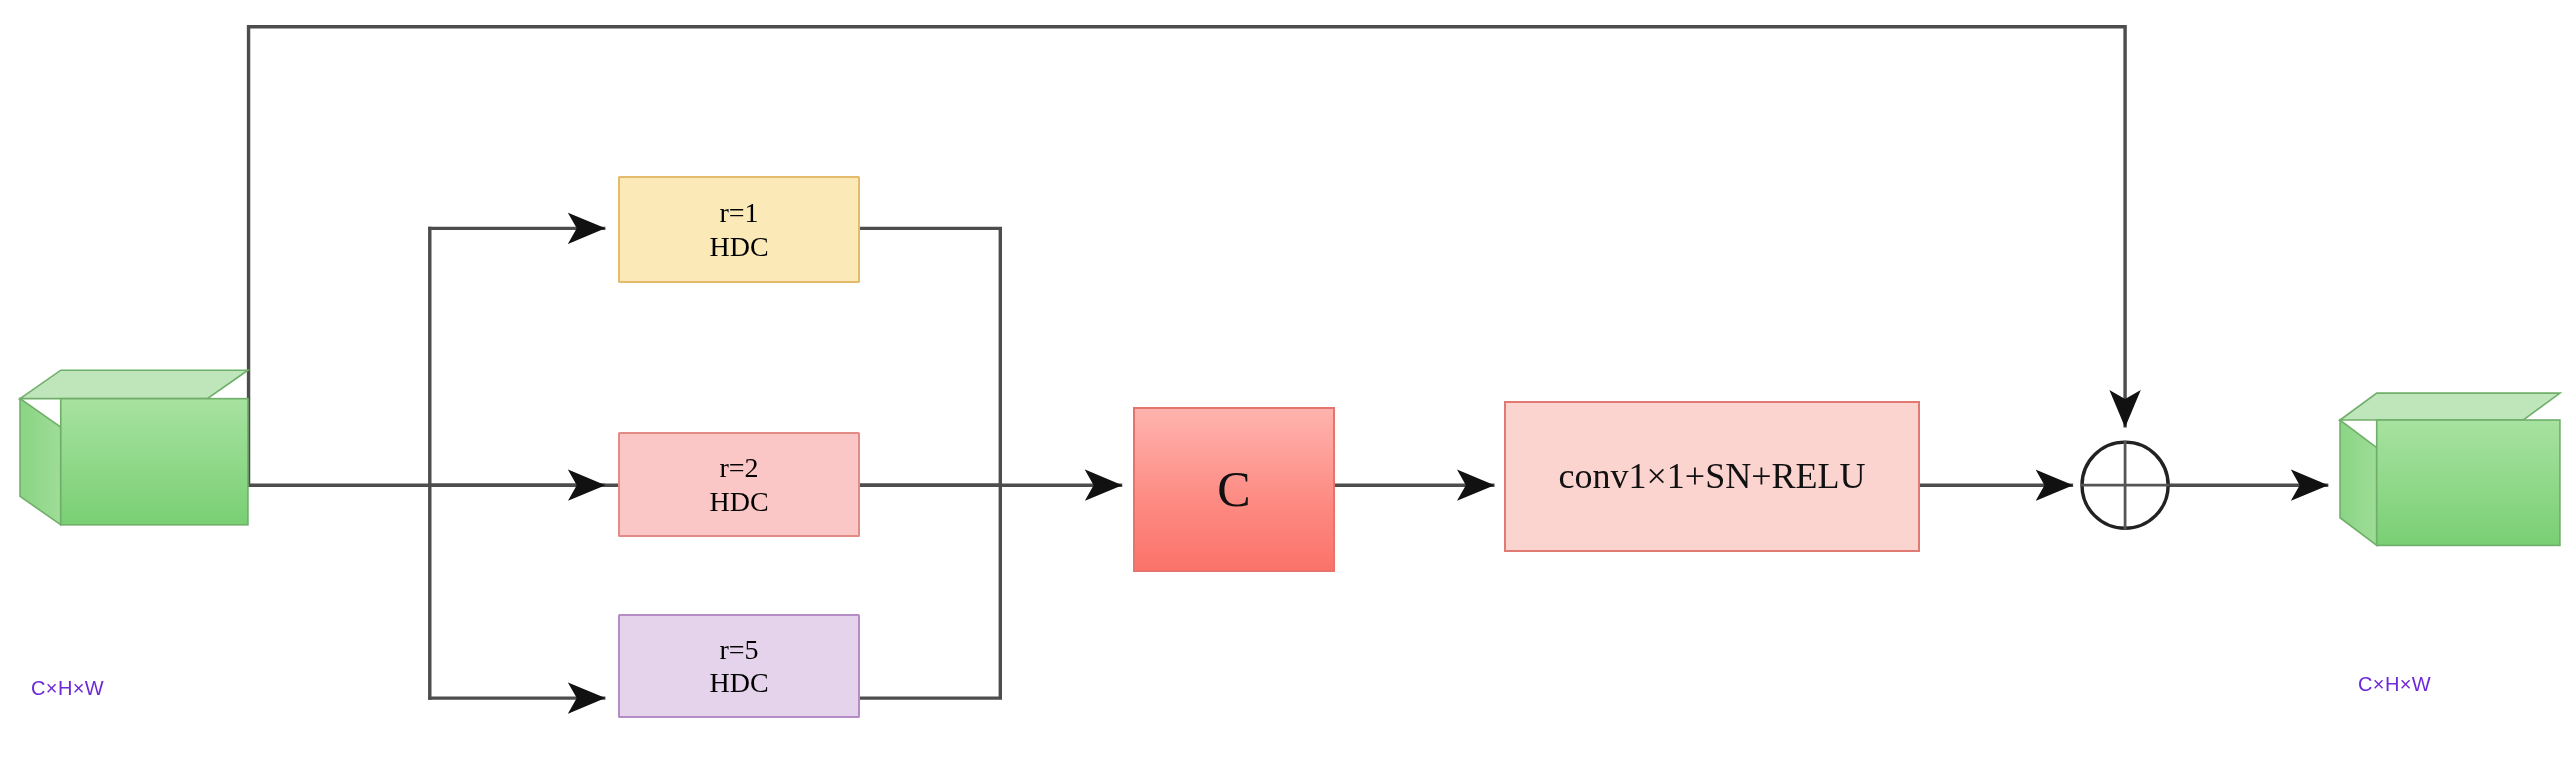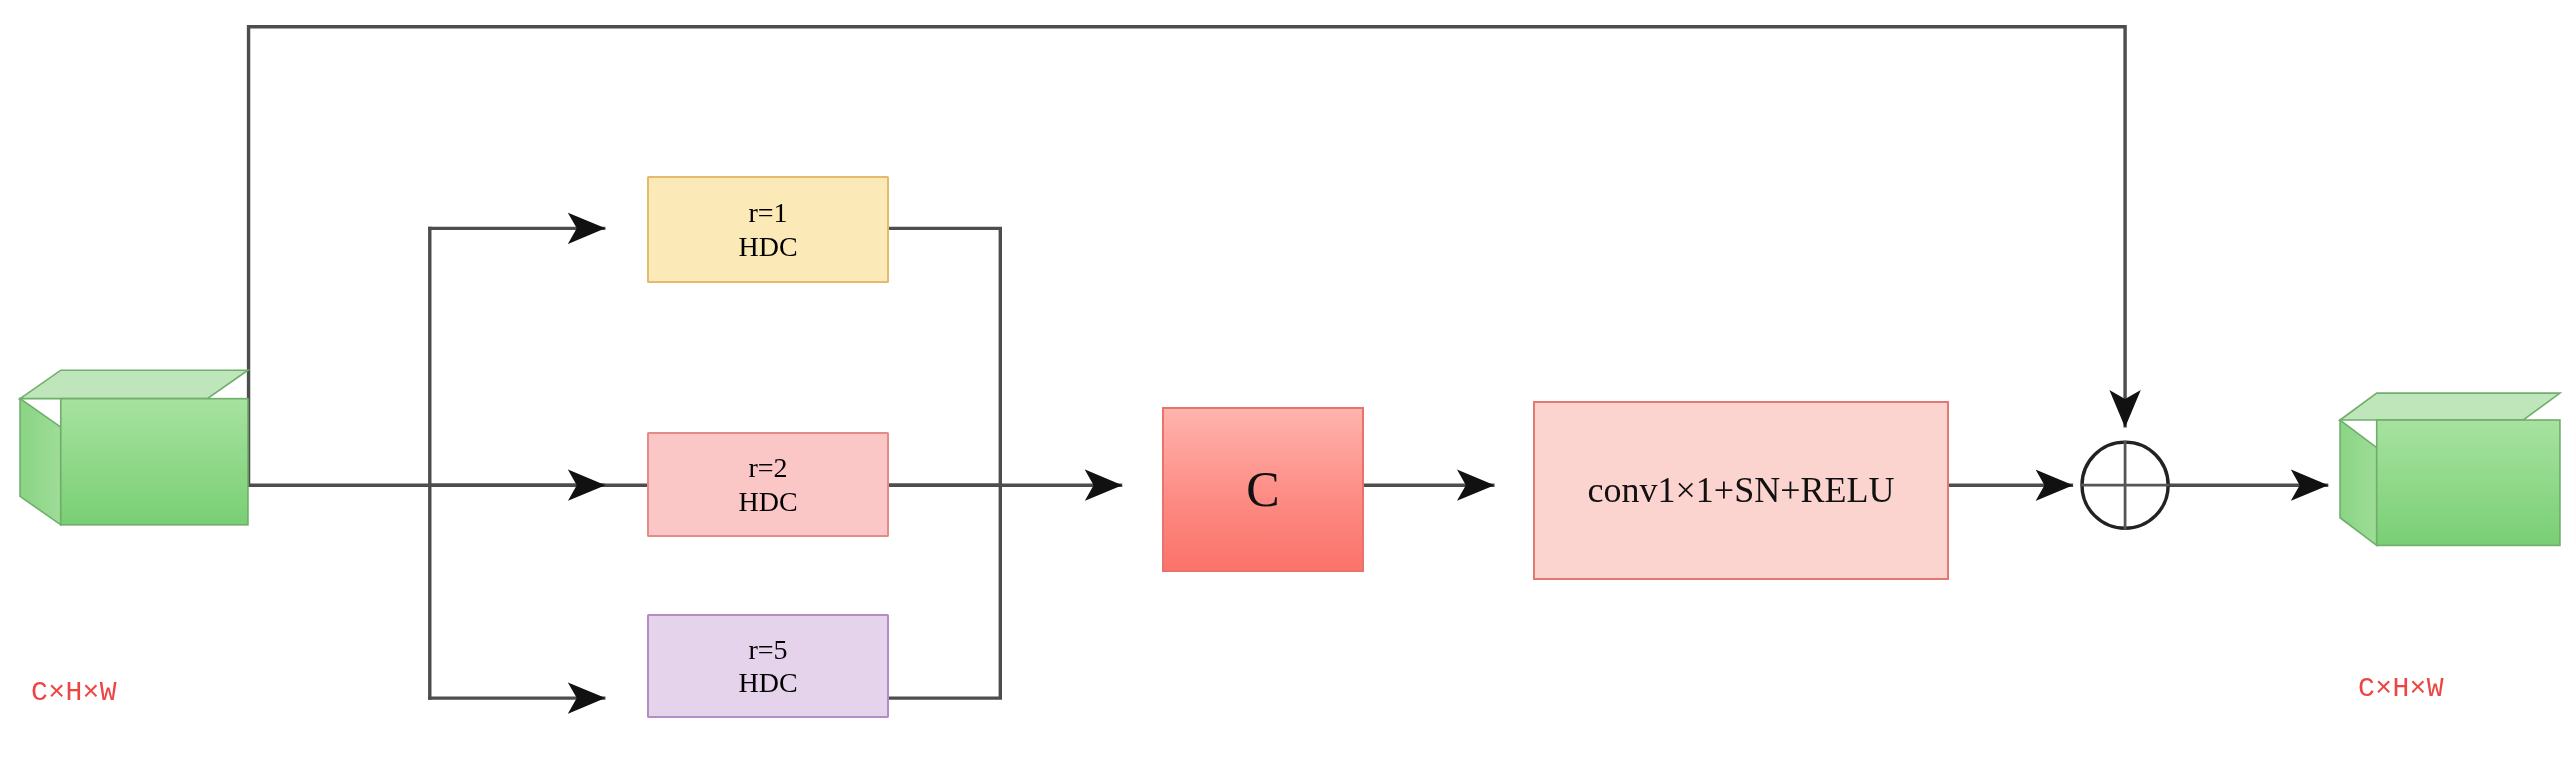--- a/index.html
+++ b/index.html
@@ -1,35 +1,35 @@
 <!DOCTYPE html>
 <html style="font-size:13px"><head>
 <meta charset="utf-8">
 <style>
   html,body{margin:0;padding:0;background:#ffffff;}
   body{font-family:"Liberation Serif", serif;}
   #canvas{position:relative;width:2576px;height:768px;background:#ffffff;overflow:hidden;}
   #wires{position:absolute;left:0;top:0;width:2576px;height:768px;}
   .node{position:absolute;box-sizing:border-box;display:flex;flex-direction:column;
-        align-items:center;justify-content:center;text-align:center;line-height:1.18;margin-left:29px;}
+        align-items:center;justify-content:center;text-align:center;line-height:1.18;}
   .hdc{border-width:2.4px;border-style:solid;border-radius:1.6px;font-size:28px;color:#000;}
   .hdc .l1,.hdc .l2{display:block;}
   #box-r1{left:618px;top:176px;width:242px;height:107px;background:#fce9b8;border-color:#e3bb6a;}
   #box-r2{left:618px;top:432px;width:242px;height:105px;background:#fbc7c6;border-color:#e38b86;}
   #box-r5{left:618px;top:614px;width:242px;height:104px;background:#e5d3ec;border-color:#b48cc6;}
   #box-concat{left:1133px;top:407px;width:202px;height:165px;
         background:linear-gradient(180deg,#ffb3ae 0%,#fd8c84 55%,#fb736a 100%);
         border:2.4px solid #e8736c;font-size:50px;color:#111;}
-  #box-conv{left:1504px;top:401px;width:416px;height:179px;background:#fbd3cf;
+  #box-conv{left:1504px;top:401px;width:416px;height:151px;background:#fbd3cf;
         border:2.4px solid #e07a72;font-size:36px;color:#111;}
   .cube{position:absolute;}
   #cube-in{left:16.3px;top:366px;}
   #cube-out{left:2336px;top:389px;}
-  .caption{position:absolute;font-size:28px;color:#ef4444;letter-spacing:0.4px;
-        font-family:Liberation Mono, monospace;white-space:nowrap;}
+  .caption{position:absolute;font-size:20px;color:#6d28d9;letter-spacing:0.4px;
+        font-family:Liberation Sans, sans-serif;white-space:nowrap;}
   #cap-in{left:31px;top:677px;}
   #cap-out{left:2358px;top:673px;}
 </style>
 </head>
 <body>
 
 <div id="canvas">
 
   <svg id="wires" viewBox="0 0 3168 945" xmlns="http://www.w3.org/2000/svg">
     <defs>

